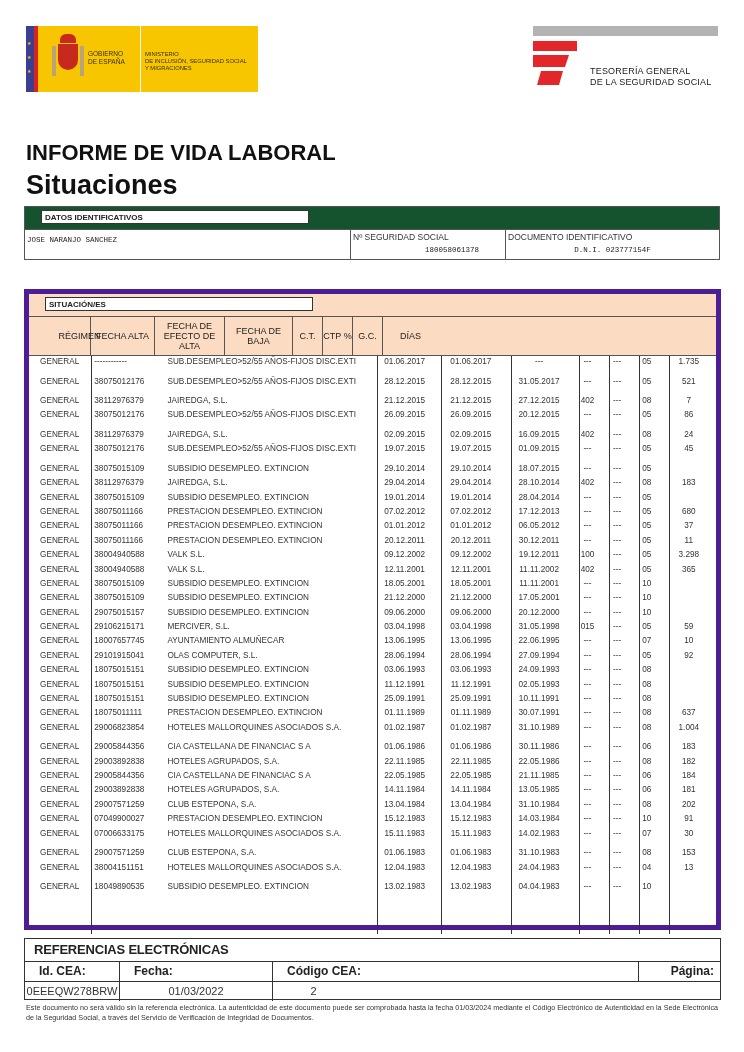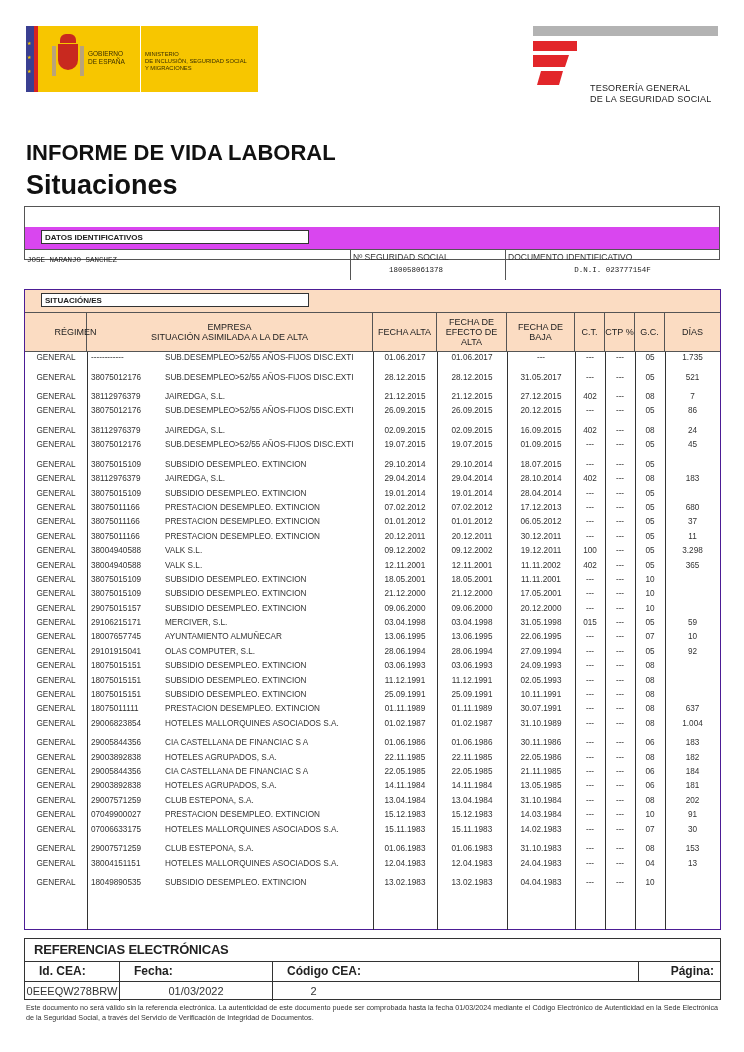--- a/index.html
+++ b/index.html
@@ -16,37 +16,37 @@
   .gob-shield { width:32px; height:52px; margin:8px 4px 0 10px; position:relative; }
   .gob-shield .crown { position:absolute; left:8px; top:0; width:16px; height:9px; background:#c8291f; border-radius:6px 6px 0 0; }
   .gob-shield .body { position:absolute; left:6px; top:10px; width:20px; height:26px; background:#c8291f; border-radius:0 0 10px 10px; }
   .gob-shield .pl { position:absolute; top:12px; width:4px; height:30px; background:#b9a37a; }
   .gob-text1 { font-size:6.5px; line-height:8px; color:#3a2f00; margin-top:24px; width:52px; }
   .gob-sep { width:1px; background:#ffffff; height:66px; margin:0 4px 0 0; }
   .gob-text2 { font-size:5.8px; line-height:7px; color:#3a2f00; margin-top:25px; }
 
   .tgss-bar { left:533px; top:26px; width:185px; height:10px; background:#b3b3b3; }
   .tgss-mark { left:533px; top:41px; width:44px; height:44px; }
-  .tgss-text { left:590px; top:66px; font-size:9px; line-height:11px; color:#222; letter-spacing:0.2px;margin-top:17px; }
+  .tgss-text { left:590px; top:66px; font-size:9px; line-height:11px; color:#222; letter-spacing:0.2px; }
 
   .title1 { left:26px; top:140px; font-size:22px; font-weight:bold; color:#111; }
   .title2 { left:26px; top:170px; font-size:27px; font-weight:bold; color:#111; }
 
   
   .datos { left:24px; top:206px; width:696px; height:54px; border:1px solid #555; box-sizing:border-box; }
-  .datos-head { height:22px; background:#d946ef; border-bottom:1px solid #555; position:relative;margin-top:20px; }
+  .datos-head { height:22px; background:#14532d; border-bottom:1px solid #555; position:relative; }
   .label-box { position:absolute; left:16px; top:3px; width:268px; height:14px; background:#fff; border:1px solid #333; font-size:8px; font-weight:bold; line-height:14px; padding-left:3px; box-sizing:border-box; }
   .datos-row { display:flex; height:30px; }
   .datos-cell { border-right:1px solid #555; font-size:8.5px; padding:2px 2px; box-sizing:border-box; position:relative; }
   .datos-cell:last-child { border-right:none; }
   .datos-cell .lab { color:#333; }
   .datos-cell .val { font-family:"Liberation Mono", monospace; font-size:7.5px; margin-top:4px; }
 
   
-  .sit { left:24px; top:289px; width:697px; height:641px; border:1px solid #4c1d95; box-sizing:border-box; }
+  .sit { left:24px; top:289px; width:697px; height:641px; border:5px solid #4c1d95; box-sizing:border-box; }
   .sit-head { height:22px; background:#fbdcc2; border-bottom:1px solid #555; position:relative; }
   .sit-cols { display:flex; height:38px; background:#fbdcc2; border-bottom:1px solid #555; }
   .col { border-right:1px solid #555; box-sizing:border-box; font-size:9px; color:#222; display:flex; align-items:center; justify-content:center; text-align:center; line-height:10px; }
   .col:last-child { border-right:none; }
   .w-reg { width:62px;padding-left:40px; }
   .w-emp { width:286px; }
   .w-fa { width:64px; }
   .w-fe { width:70px; }
   .w-fb { width:68px; }
   .w-ct { width:30px; }
@@ -132,41 +132,35 @@
 <div class="abs datos">
   <div class="datos-head">
     <div class="label-box">DATOS IDENTIFICATIVOS</div>
   </div>
   <div class="datos-row">
     <div class="datos-cell" style="width:326px">
       <div class="val">JOSE NARANJO SANCHEZ</div>
     </div>
     <div class="datos-cell" style="width:155px">
       <div class="lab">Nº SEGURIDAD SOCIAL</div>
-      <div class="val" style="text-align:center;padding-right:24px">180058061378</div>
+      <div class="val" style="text-align:right;padding-right:24px">180058061378</div>
     </div>
     <div class="datos-cell" style="width:213px">
       <div class="lab">DOCUMENTO IDENTIFICATIVO</div>
       <div class="val" style="text-align:center">D.N.I. 023777154F</div>
     </div>
   </div>
 </div>
 
 <div class="abs sit">
   <div class="sit-head">
     <div class="label-box">SITUACIÓN/ES</div>
   </div>
   <div class="sit-cols">
     <div class="col w-reg">RÉGIMEN</div>
-    <div class="col w-emp">
-      <div>
-          <div>EMPRESA</div>
-          <div>SITUACIÓN ASIMILADA A LA DE ALTA</div>
-        </div>
-    </div>
     <div class="col w-fa">FECHA ALTA</div>
     <div class="col w-fe">FECHA DE EFECTO DE ALTA</div>
     <div class="col w-fb">FECHA DE BAJA</div>
     <div class="col w-ct">C.T.</div>
     <div class="col w-ctp">CTP %</div>
     <div class="col w-gc">G.C.</div>
     <div class="col w-dias">DÍAS</div>
   </div>
   <div class="sit-body">
     <div class="vline" style="left:62px"></div>

